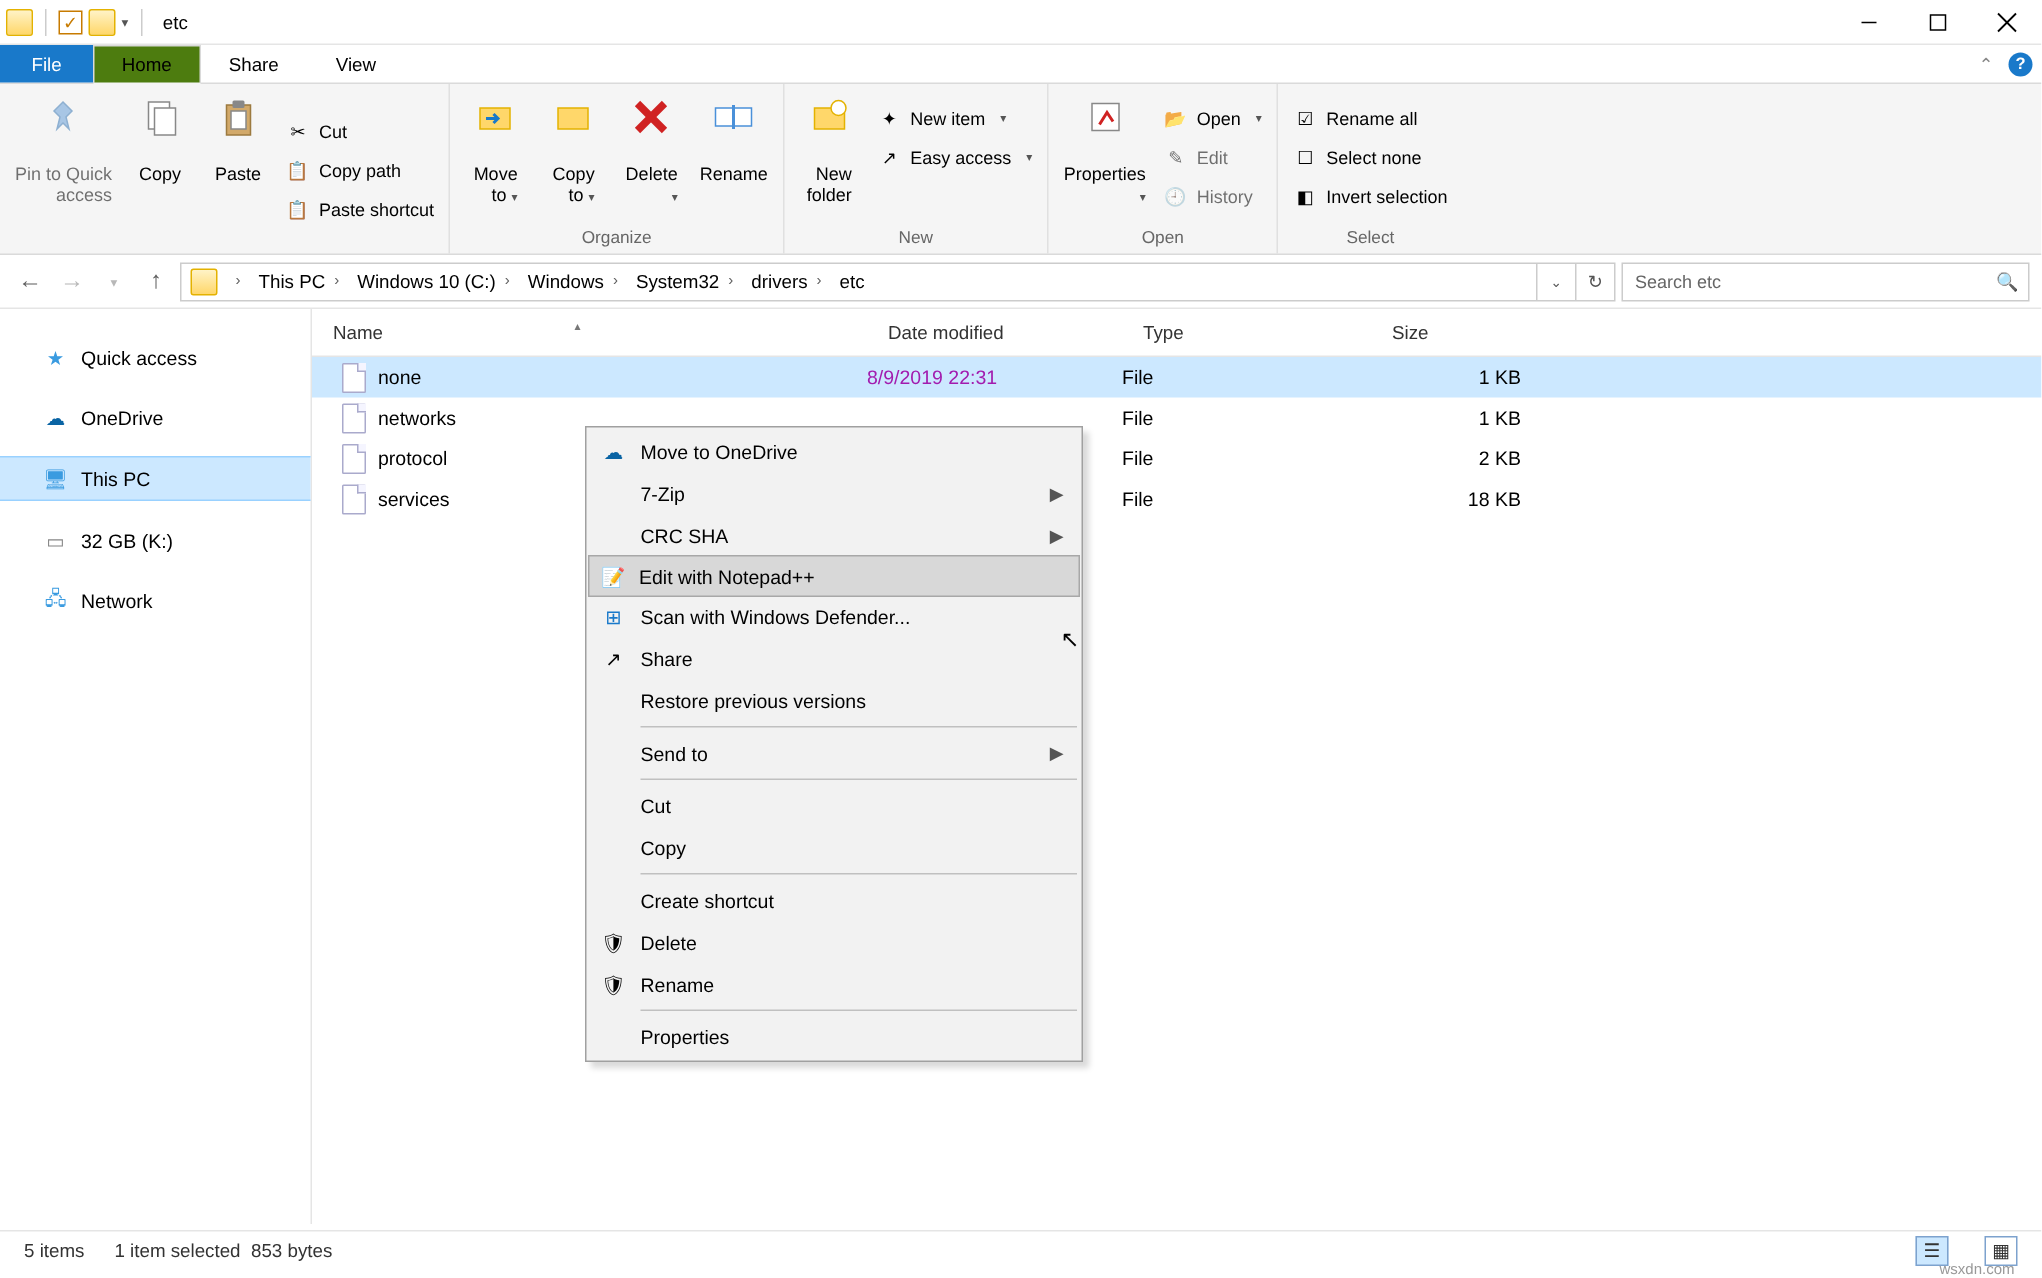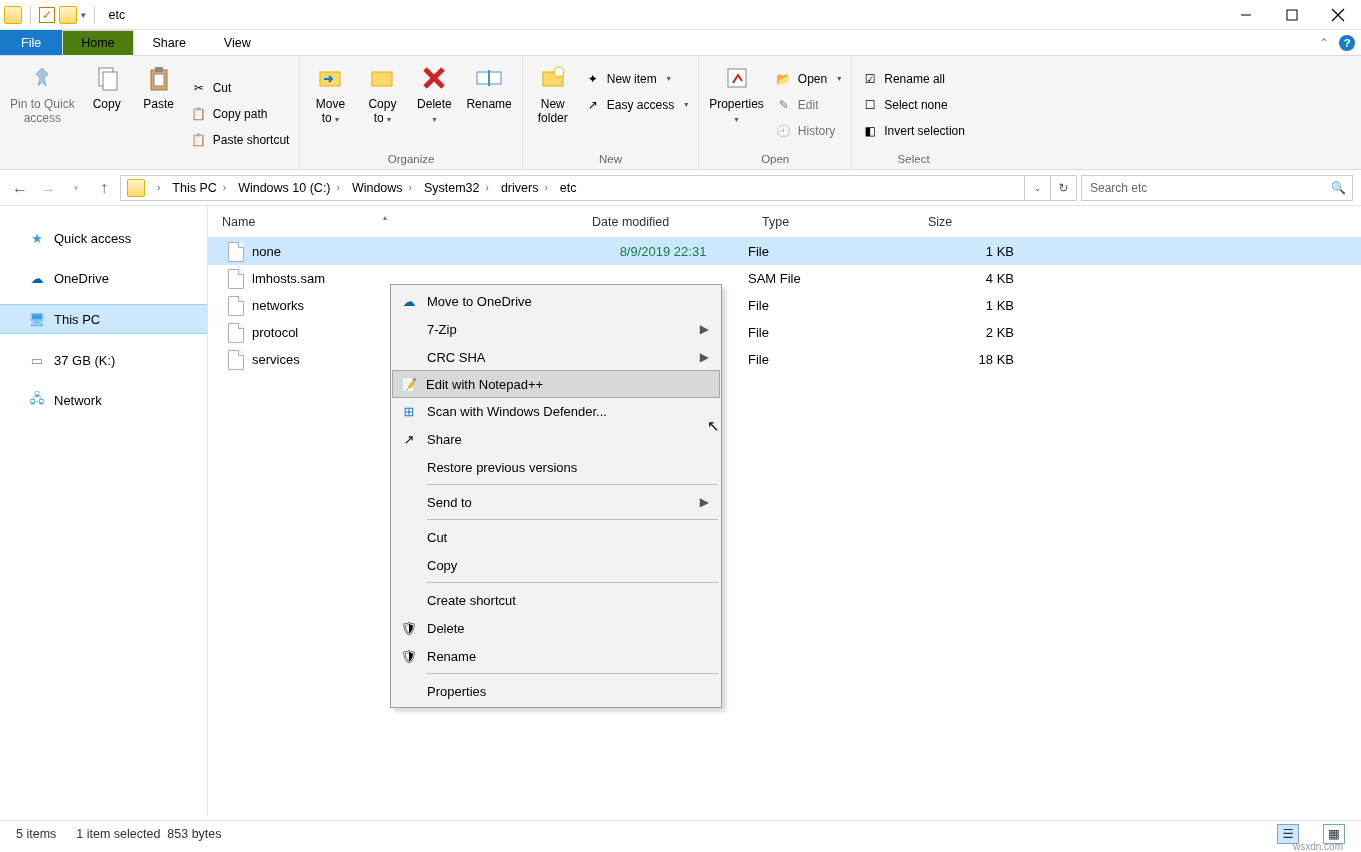--- a/index.html
+++ b/index.html
@@ -24,21 +24,21 @@
   .tab.file { background:#1979ca; color:#fff; padding:0 20px;}
   .tab.home { background:#4d7c0f; border-color:#dadada; border-bottom:1px solid #f5f5f5; margin-bottom:-1px;}
   .tabs .right-icons { position:absolute; right:6px; top:0; height:100%; display:flex; align-items:center; gap:10px;}
   .help-icon { width:16px; height:16px; border-radius:50%; background:#1979ca; color:#fff; display:flex; align-items:center; justify-content:center; font-size:11px; font-weight:bold;}
 
   
   .ribbon { height:114px; background:#f5f5f5; border-bottom:1px solid #dadada; display:flex; }
   .group { border-right:1px solid #e0e0e0; display:flex; flex-direction:column; padding:2px 4px 0;}
   .group .row { display:flex; flex:1; }
   .group .label { text-align:center; font-size:11.5px; color:#666; padding:2px 0 4px;}
-  .bigbtn { display:flex; flex-direction:column; align-items:center; justify-content:flex-start; padding:4px 6px 0; min-width:52px; text-align:center; gap:4px;}
+  .bigbtn { display:flex; flex-direction:column; align-items:center; justify-content:flex-start; padding:4px 6px 0; min-width:52px; text-align:right; gap:16px;}
   .bigbtn.disabled { opacity:0.55; }
   .bigbtn .ico { width:32px; height:32px; display:flex; align-items:center; justify-content:center;}
   .bigbtn .txt { font-size:12px; line-height:1.15;}
   .dd { font-size:8px; color:#555;}
   .minilist { display:flex; flex-direction:column; justify-content:center; gap:4px; padding:2px 6px;}
   .minilist .mini { display:flex; align-items:center; gap:6px; font-size:12px; height:22px;}
   .minilist .mini.disabled { opacity:0.55;}
   .mini .mico { width:16px; height:16px; display:flex; align-items:center; justify-content:center;}
 
   
@@ -64,21 +64,21 @@
   .cols { display:flex; height:32px; align-items:center; border-bottom:1px solid #e5e5e5; font-size:12.5px; color:#333;}
   .col { padding-left:14px; border-right:1px solid transparent;}
   .col.name { width:370px; position:relative;}
   .col.name .sort { position:absolute; right:190px; top:-2px; color:#777; font-size:8px;}
   .col.date { width:170px;}
   .col.type { width:166px;}
   .col.size { width:108px; text-align:left;}
   .frow { display:flex; height:27px; align-items:center; font-size:13px;}
   .frow.selected { background:#cce8ff;}
   .frow .fname { width:370px; padding-left:20px; display:flex; align-items:center; gap:8px;}
-  .frow .fdate { width:170px; color:#15803d;text-align:center;}
+  .frow .fdate { width:170px; color:#a21caf;}
   .frow .ftype { width:166px;}
   .frow .fsize { width:100px; text-align:right;}
   .fico { width:16px; height:20px; border:1px solid #aac; background:#fff; border-radius:1px; position:relative;}
   .fico::after { content:""; position:absolute; top:-1px; right:-1px; width:5px; height:5px; border-left:1px solid #aac; border-bottom:1px solid #aac; background:#f5f5ff;}
 
   
   .ctxmenu { position:absolute; left:390px; top:284px; width:332px; background:#f2f2f2; border:1px solid #a0a0a0; padding:2px; box-shadow:4px 4px 4px rgba(0,0,0,0.15);}
   .ctxmenu .citem { display:flex; align-items:center; height:28px; padding-left:34px; font-size:13px; position:relative;}
   .ctxmenu .citem.bold { font-weight:600;}
   .ctxmenu .citem.hover { background:#d8d8d8; border:1px solid #a8a8a8; margin:-1px; padding-left:33px; }
@@ -370,21 +370,21 @@
         <span>OneDrive</span>
       </div>
     <div style="height:12px;"></div>
     <div class="sb-item selected">
         <span class="sico" style="color:#3a9be0;">🖥</span>
         <span>This PC</span>
       </div>
     <div style="height:12px;"></div>
     <div class="sb-item">
         <span class="sico" style="color:#888;">▭</span>
-        <span>37 GB (K:)</span>
+        <span>32 GB (K:)</span>
       </div>
     <div style="height:12px;"></div>
     <div class="sb-item">
         <span class="sico" style="color:#3a9be0;">🖧</span>
         <span>Network</span>
       </div>
   </div>
 
   <div class="filesarea">
     <div class="cols">
@@ -399,29 +399,20 @@
           <span class="fico"></span>
           <span>none</span>
         </div>
       <div class="fdate">8/9/2019 22:31</div>
       <div class="ftype">File</div>
       <div class="fsize">1 KB</div>
     </div>
     <div class="frow">
       <div class="fname">
           <span class="fico"></span>
-          <span>lmhosts.sam</span>
-        </div>
-      <div class="fdate"></div>
-      <div class="ftype">SAM File</div>
-      <div class="fsize">4 KB</div>
-    </div>
-    <div class="frow">
-      <div class="fname">
-          <span class="fico"></span>
           <span>networks</span>
         </div>
       <div class="fdate"></div>
       <div class="ftype">File</div>
       <div class="fsize">1 KB</div>
     </div>
     <div class="frow">
       <div class="fname">
           <span class="fico"></span>
           <span>protocol</span>

